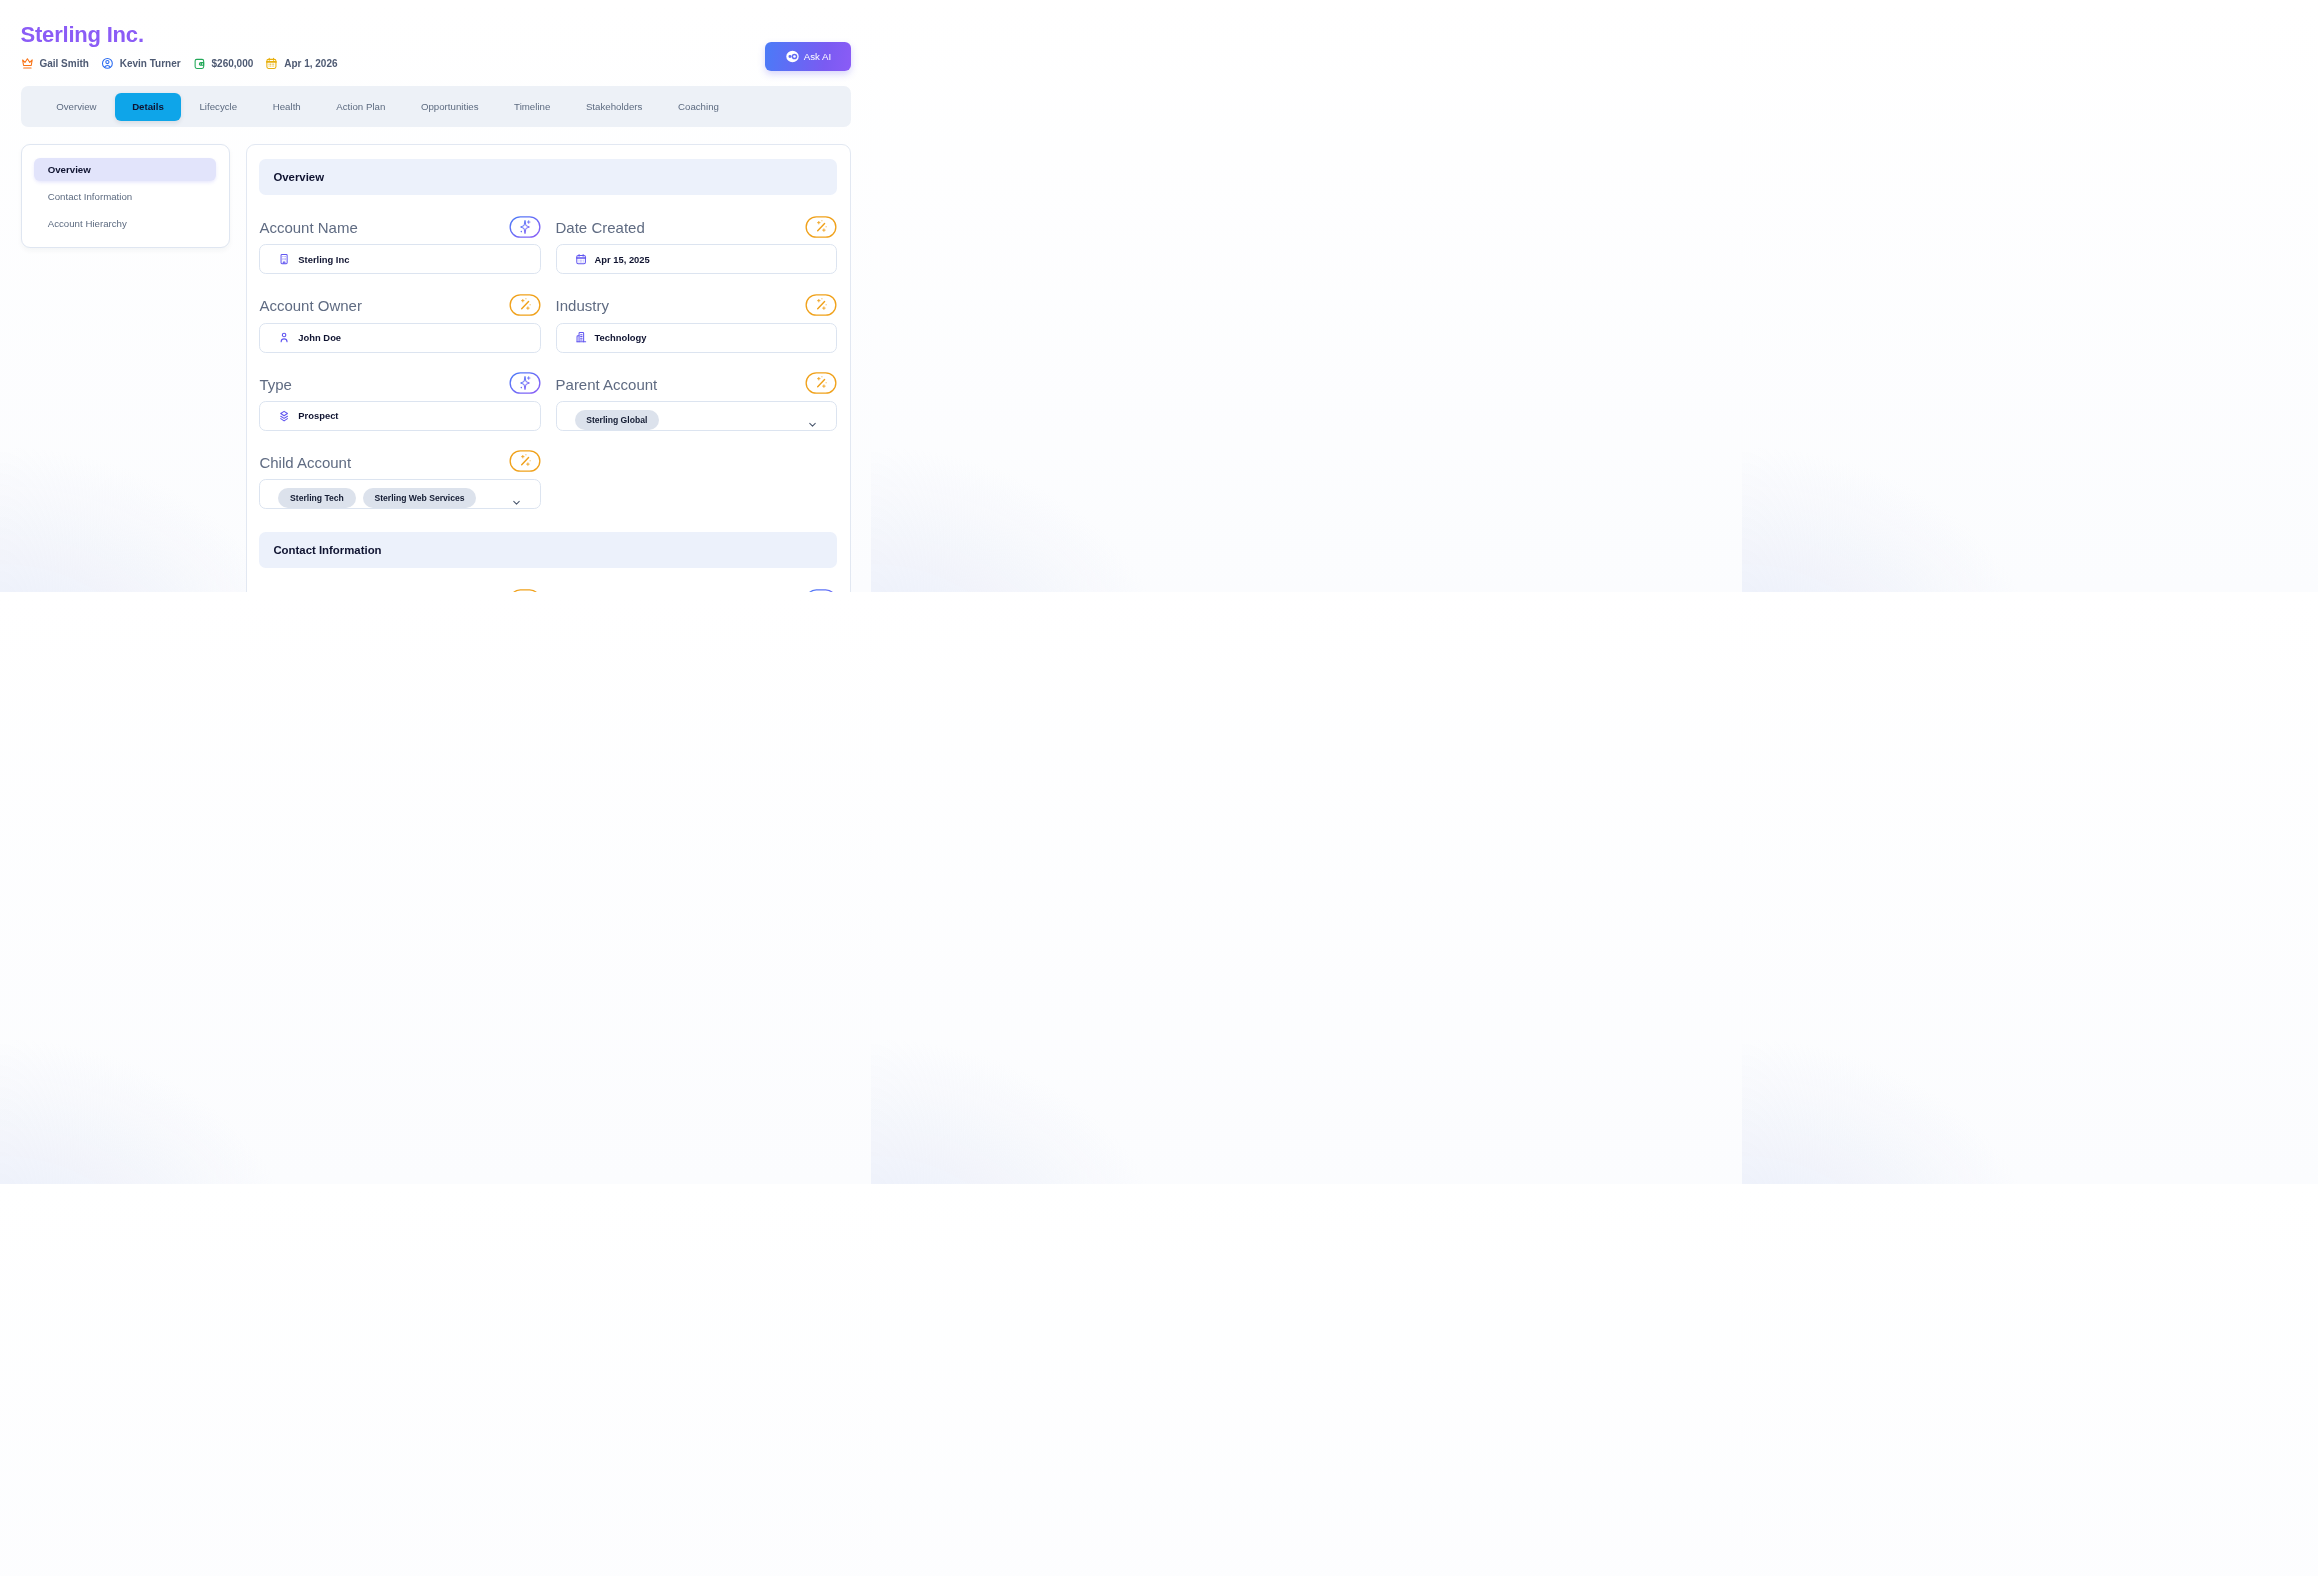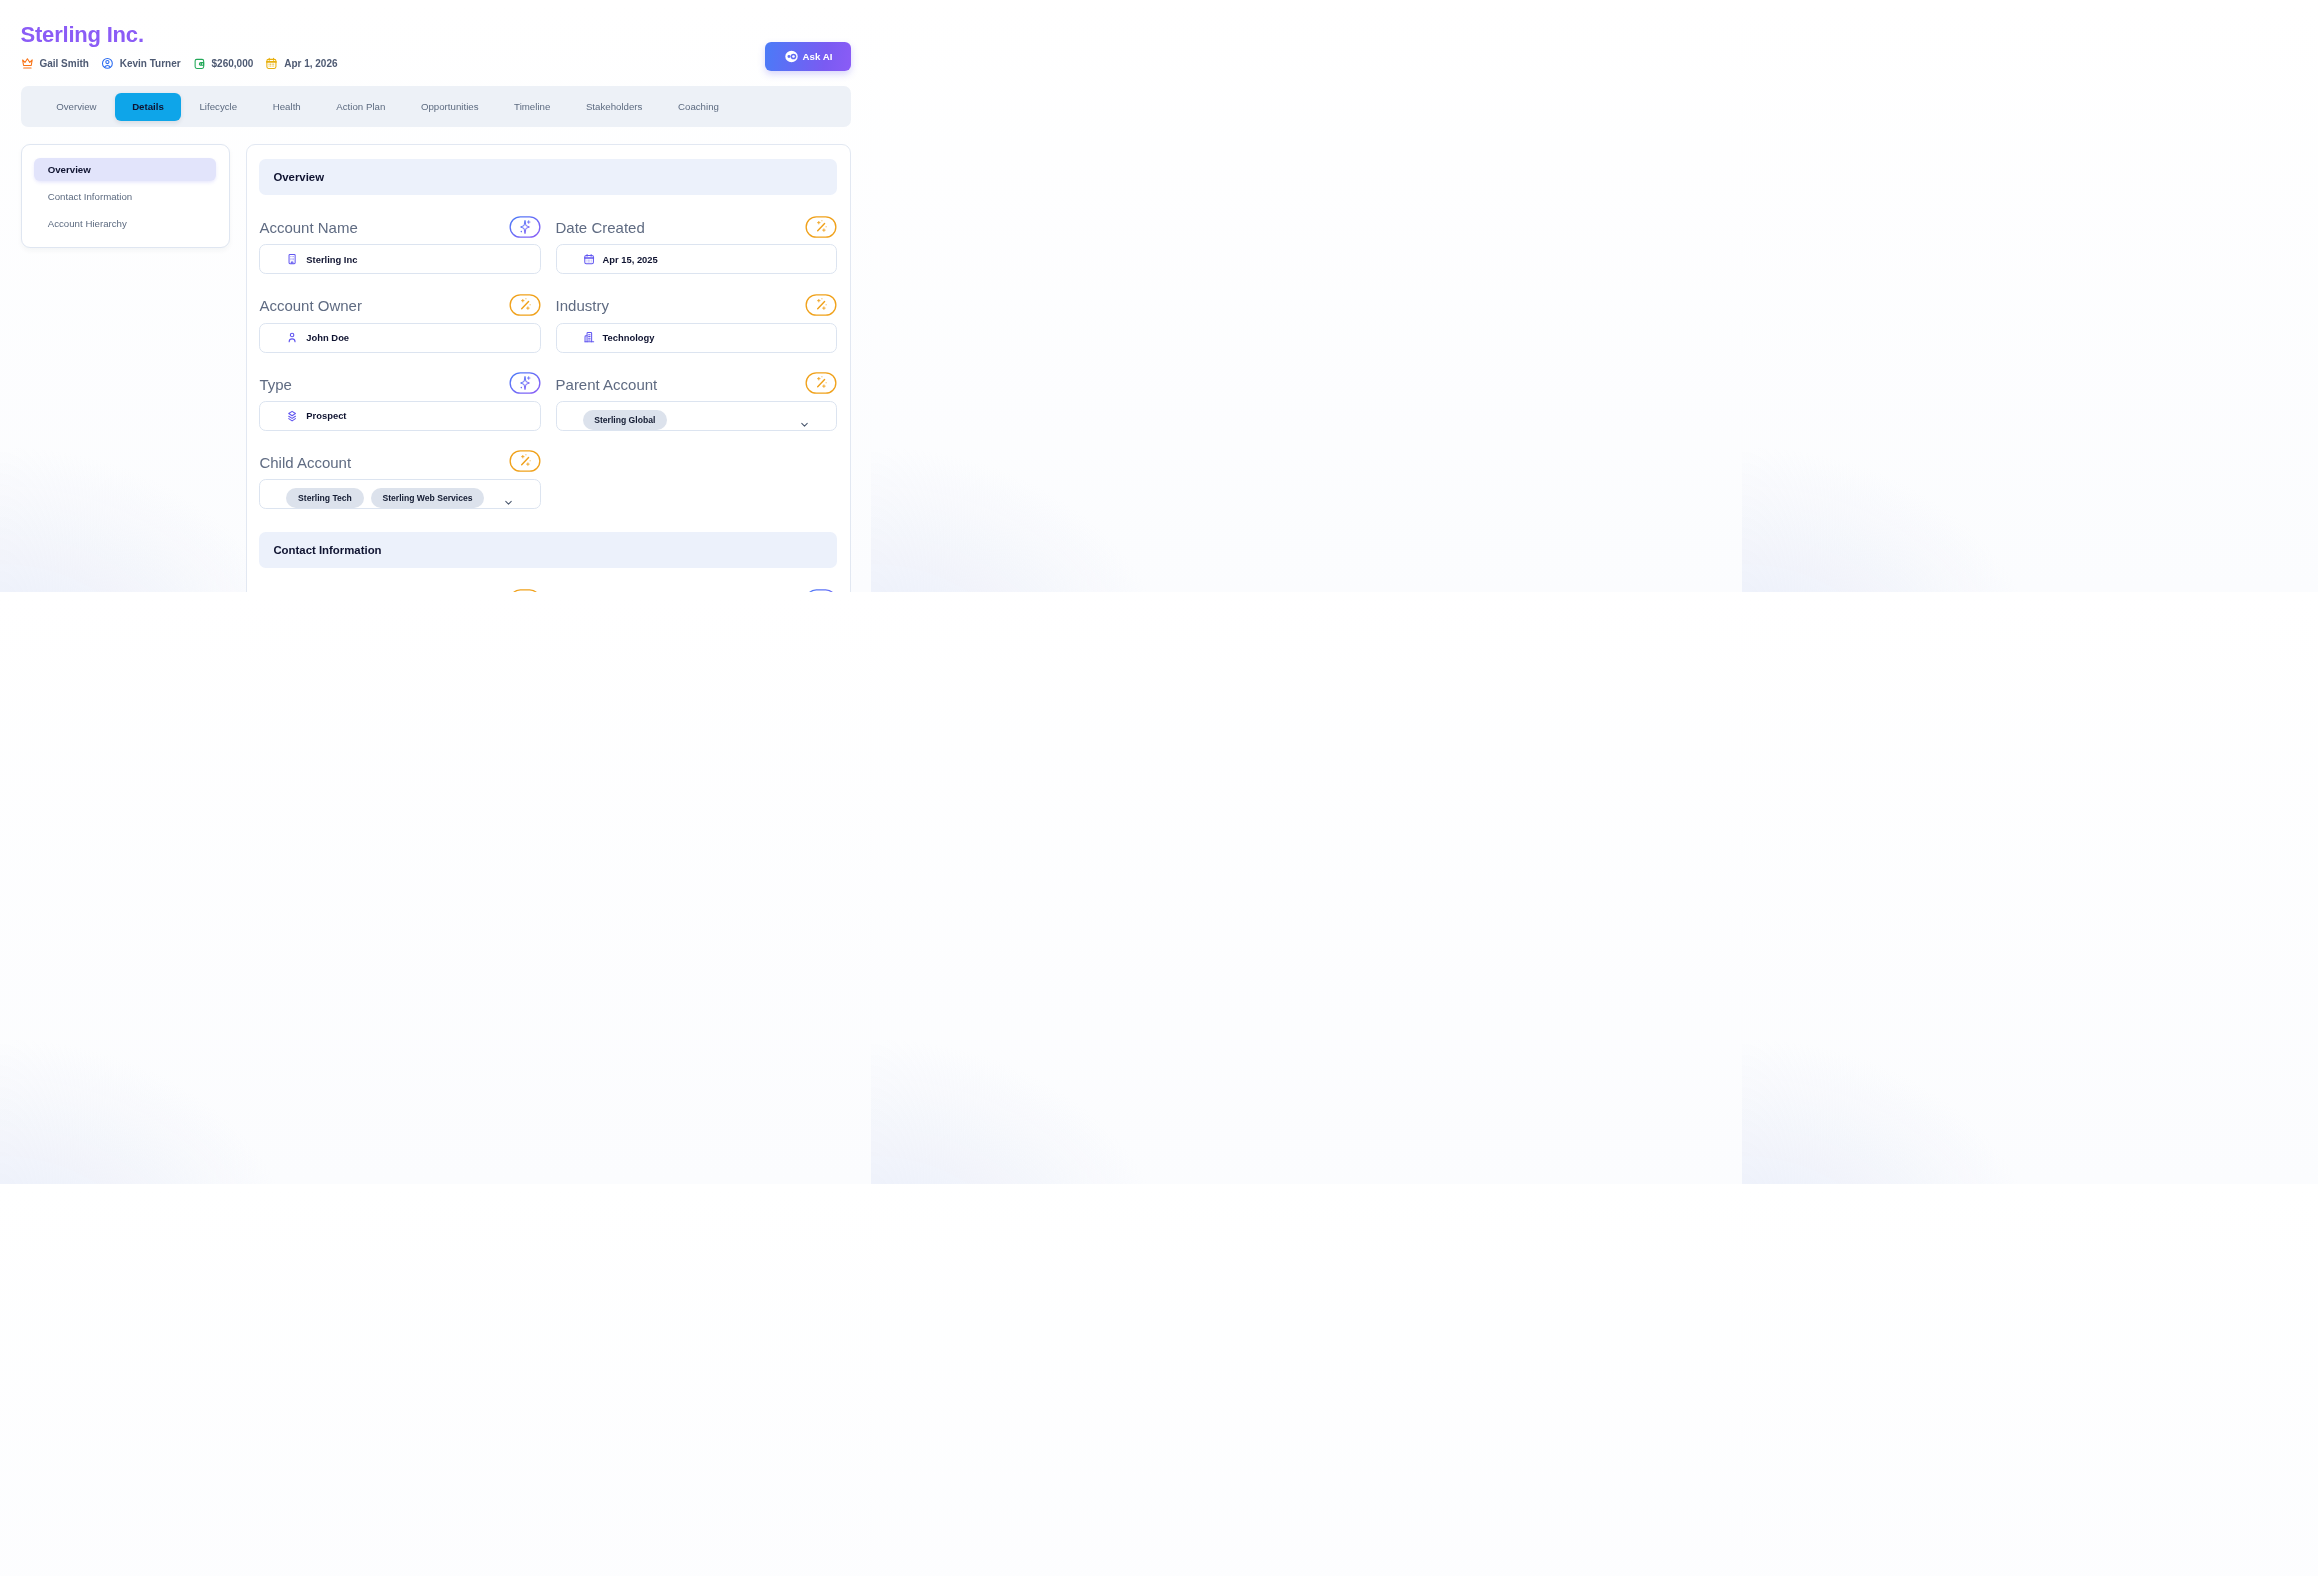--- a/index.html
+++ b/index.html
@@ -17,21 +17,21 @@
   
   .title { padding-top:22px; font-size:22px; font-weight:800; letter-spacing:-0.2px; color:#8b5cf6; }
   .meta-row { display:flex; align-items:center; gap:12px; margin-top:9px; }
   .meta-item { display:flex; align-items:center; gap:6.1px; font-size:10px; font-weight:600; color:#4e5a73; }
   .meta-item svg { display:block; }
 
   .ask-ai {
     position:absolute; top:42px; right:20.5px;
     width:86px; height:29px; border:none; border-radius:6.1px;
     background:linear-gradient(100deg,#4a7bf7 0%,#7a5bf2 70%,#8b5cf6 100%);
-    color:#fff; font-size:9.7px; font-weight:700; font-family:inherit;
+    color:#fff; font-size:9.7px; font-weight:400; font-family:inherit;
     display:flex; align-items:center; justify-content:center; gap:3px;
     cursor:pointer; box-shadow:0 3.3px 7.8px rgba(98,92,240,.25);
   }
 
   
   .tabbar {
     margin-top:16.7px; height:41px; background:#edf1f7; border-radius:7.2px;
     display:flex; align-items:center; padding:0 19px; gap:2.2px;
   }
   .tab {
@@ -70,21 +70,21 @@
   }
   .field-grid {
     display:grid; grid-template-columns:1fr 1fr; column-gap:14.4px; row-gap:20.5px;
     margin-top:21.7px;
   }
   .label-row { display:flex; align-items:center; justify-content:space-between; height:22px; }
   .field-label { font-size:15px; font-weight:500; color:#5f6b82; }
   .badge { display:block; cursor:pointer; }
   .field-box {
     margin-top:5.6px; height:30px; border:0.8px solid #dce4f0; border-radius:6.7px;
-    display:flex; align-items:center; padding:0 26px; gap:7.8px; background:#fff;
+    display:flex; align-items:center; padding:0 18px; gap:7.8px; background:#fff;
     cursor:text;
   }
   .field-box svg { flex:none; }
   .field-value { font-size:9.4px; font-weight:600; color:#0f1330; }
   .chip {
     background:#dce2ec; border-radius:555px; padding:5px 11.7px;
     font-size:8.6px; font-weight:600; color:#131b32; white-space:nowrap;
   }
   .chips-box { gap:7.2px; cursor:pointer;align-items:flex-end; }
   .chev { margin-left:auto; }

